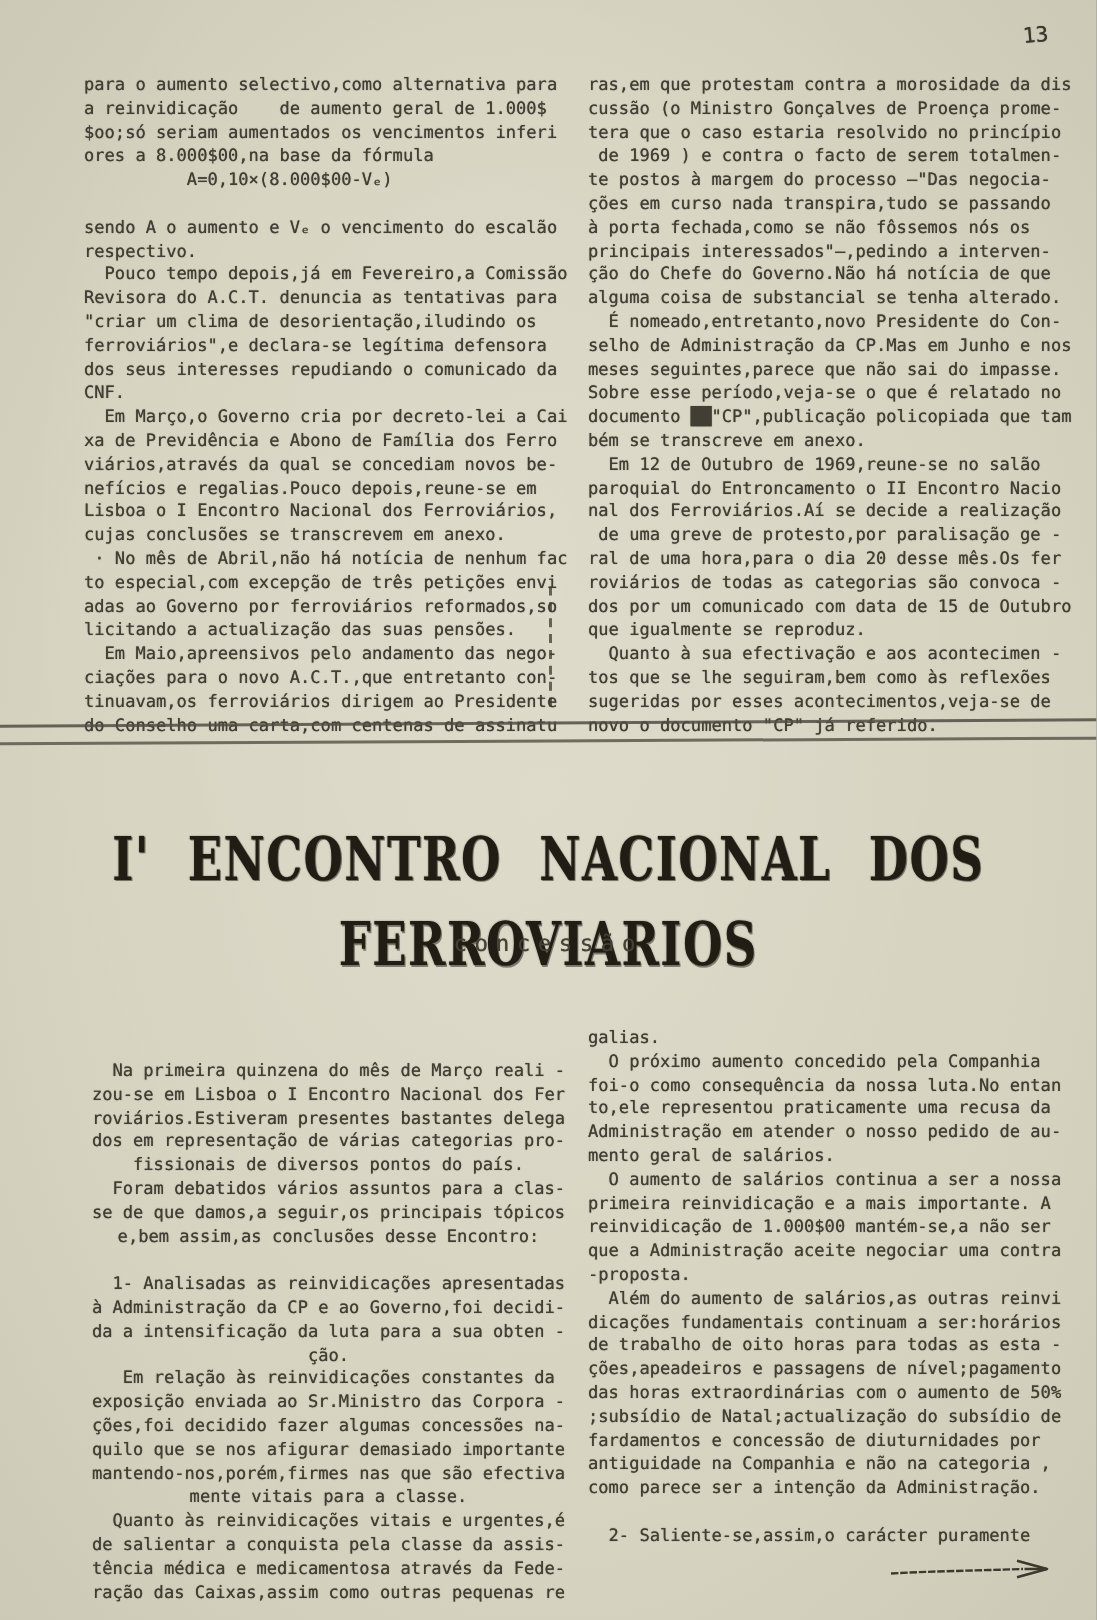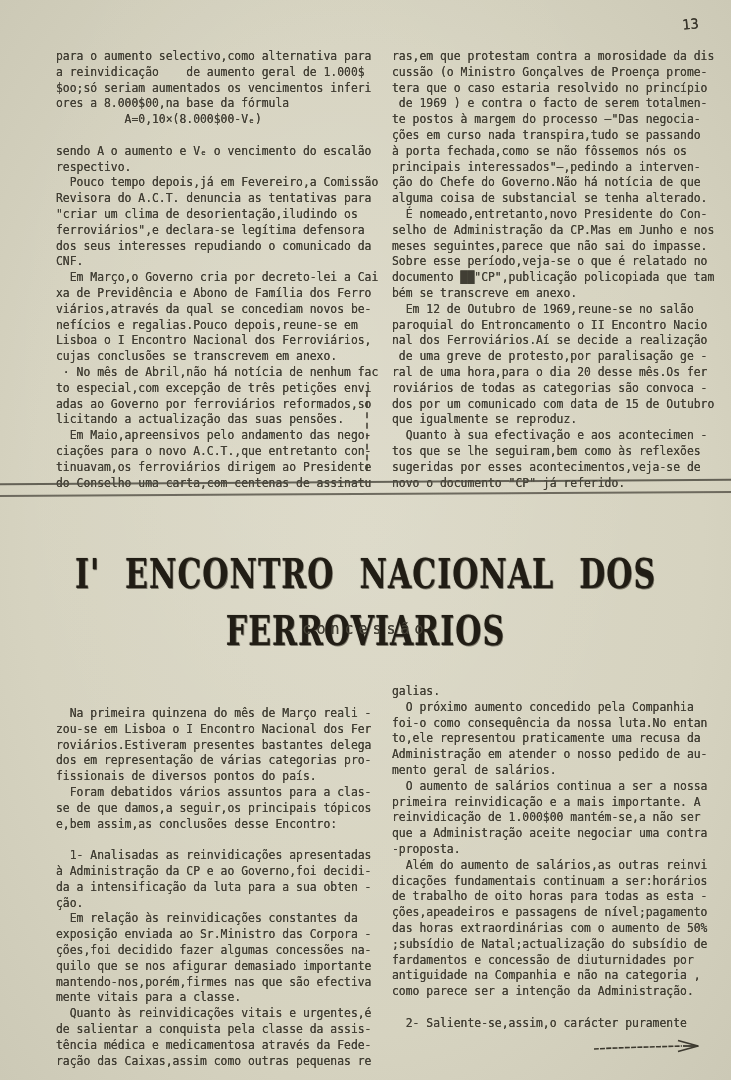--- a/index.html
+++ b/index.html
@@ -20,21 +20,21 @@
     margin:12px;
     font-family:inherit;
     font-size:11.4px;
     line-height:15.8px;
     white-space:pre-wrap;
     color:#413e34;
     text-shadow:0 0 0.6px rgba(52,48,38,0.85);
   }
   .col-top-left    { left:44px;  top:37px;  width:326px; }
   .col-top-right   { left:380px; top:37px;  width:330px; }
-  .col-bottom-left { left:44px;  top:694px; width:326px; }
+  .col-bottom-left { left:44px;  top:694px; width:326px;text-align:center; }
   .col-bottom-right{ left:380px; top:672px; width:334px; }
   .page-number {
     position:absolute; left:682px; top:16px;
     font-size:14px; color:#3a372d;
     transform:rotate(-5deg);
     text-shadow:0 0 0.6px rgba(52,48,38,0.9);
   }
   .rule {
     position:absolute; left:-5px; width:742px; height:2px;
     background:#504d43; opacity:0.85;

